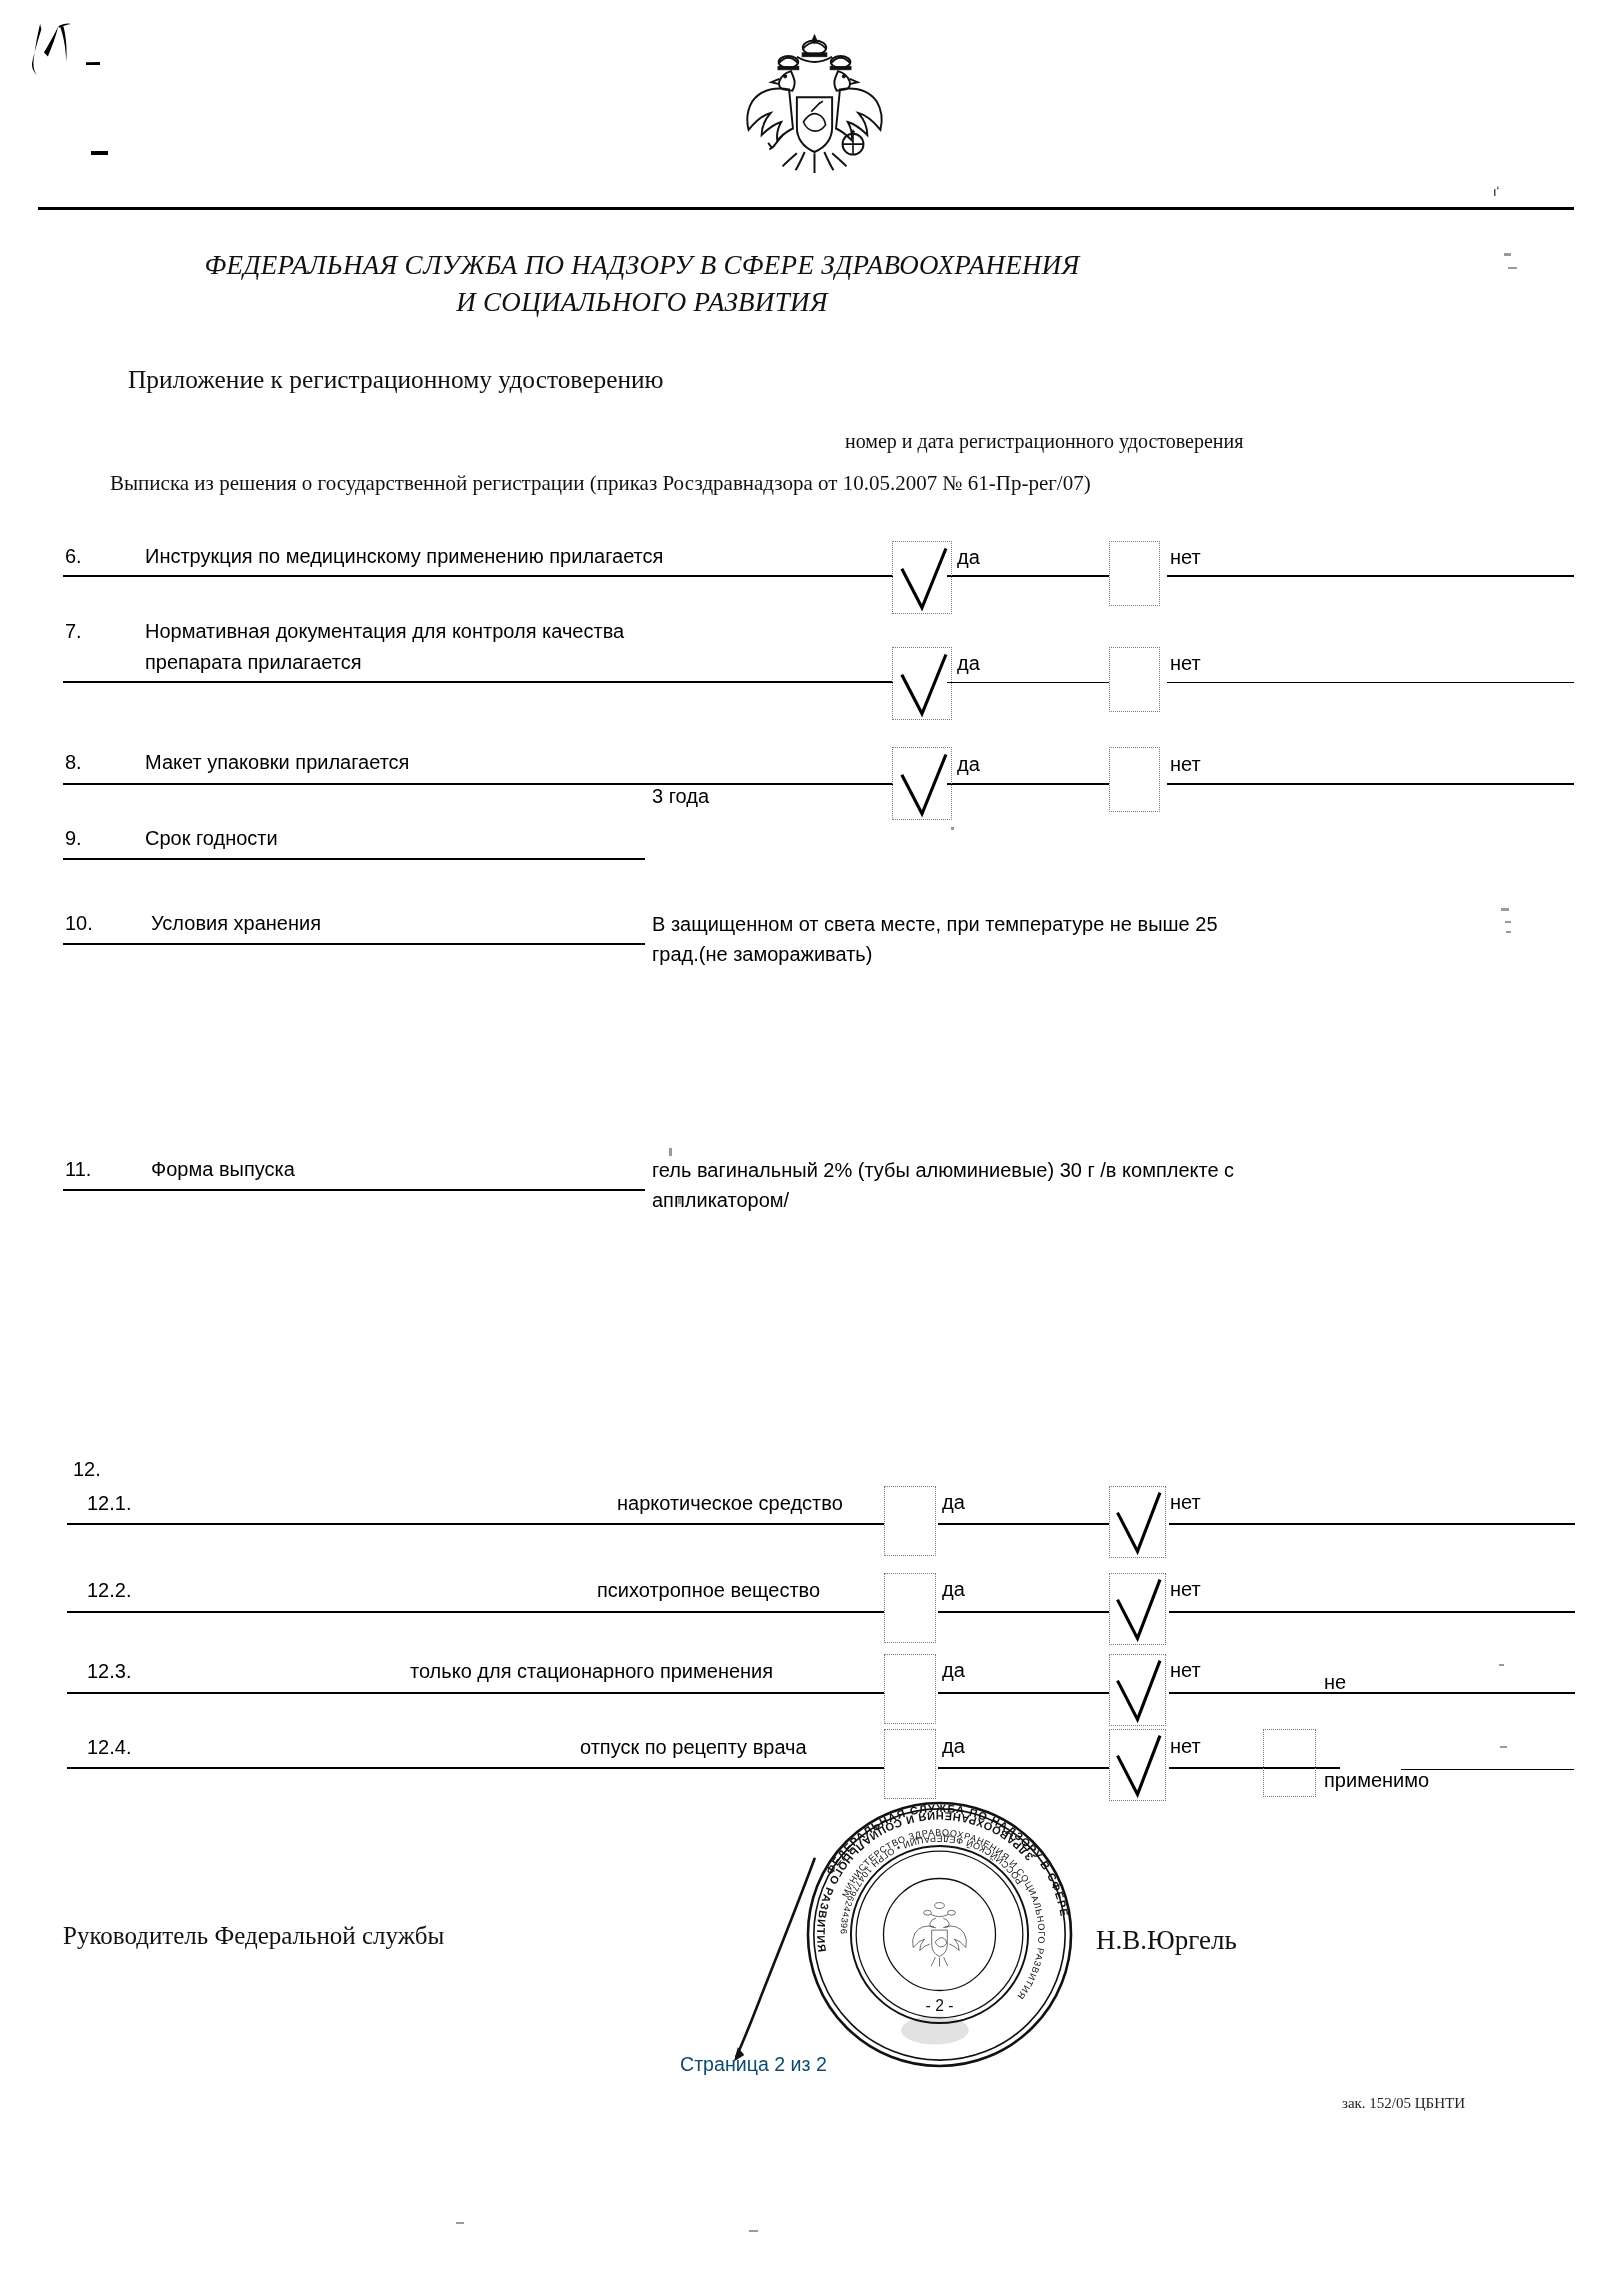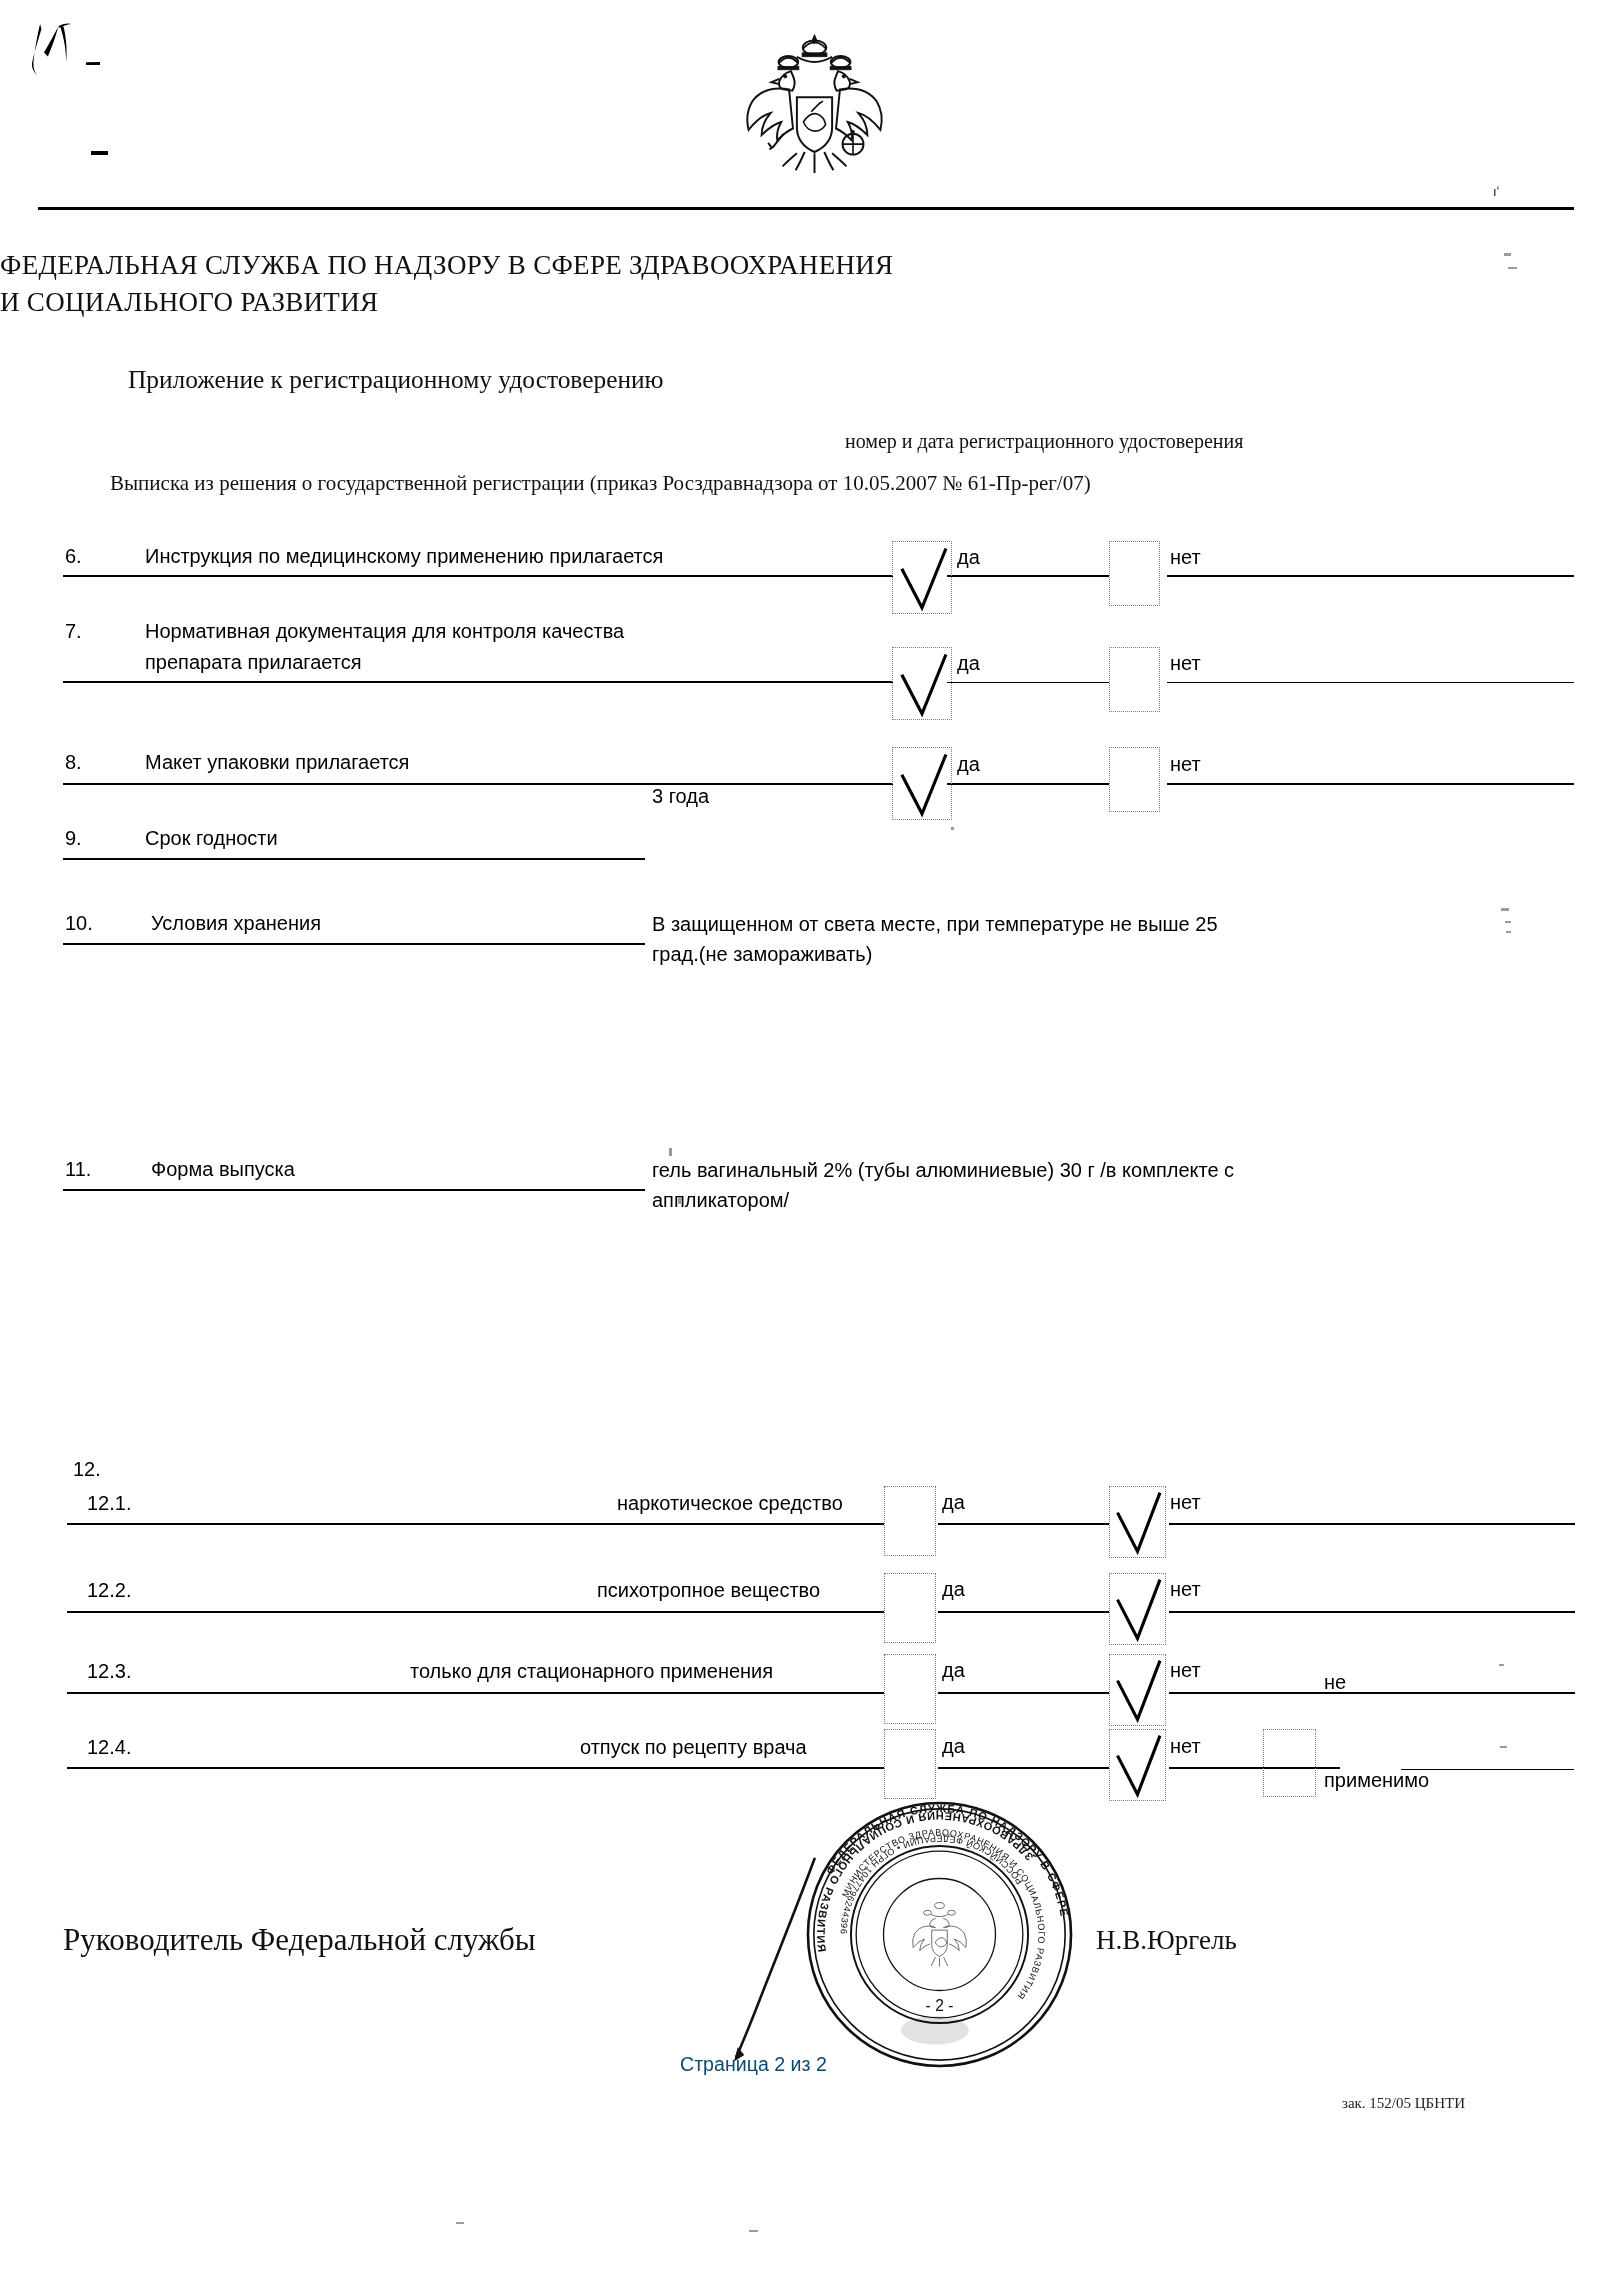--- a/index.html
+++ b/index.html
@@ -63,24 +63,26 @@
     left: 1493px; top: 187px;
     width: 6.5px; height: 9px;
     color: #0f172a;
     font-size: 13px;
     line-height: 9px;
   }
 
   
   .agency-line {
     width: 1284px;
+    text-align: center;
     font-family: "Liberation Serif", serif;
     font-size: 27px;
     letter-spacing: 0.3px;
     color: #111;
+    font-style: italic;
   }
   #agency-line-1 { left: 0; top: 250px; }
   #agency-line-2 { left: 0; top: 287px; }
 
   
   #appendix-label {
     left: 128px;
     top: 365px;
     font-family: "Liberation Serif", serif;
     font-size: 25.4px;
@@ -159,21 +161,21 @@
     font-family: "Liberation Sans", sans-serif;
     font-size: 20px;
     color: #000;
   }
 
   
   #sig-title {
     left: 63px;
     top: 1922px;
     font-family: "Liberation Serif", serif;
-    font-size: 31px;
+    font-size: 25px;
     color: #111;
   }
   #sig-name {
     left: 1096px;
     top: 1925px;
     font-family: "Liberation Serif", serif;
     font-size: 27px;
     color: #111;
   }
   #stamp {

